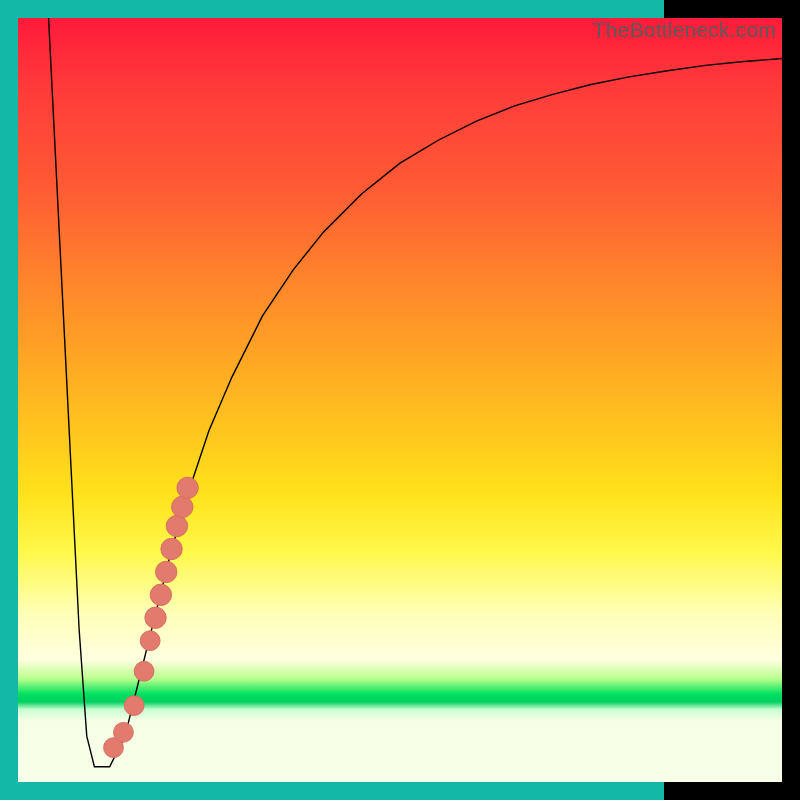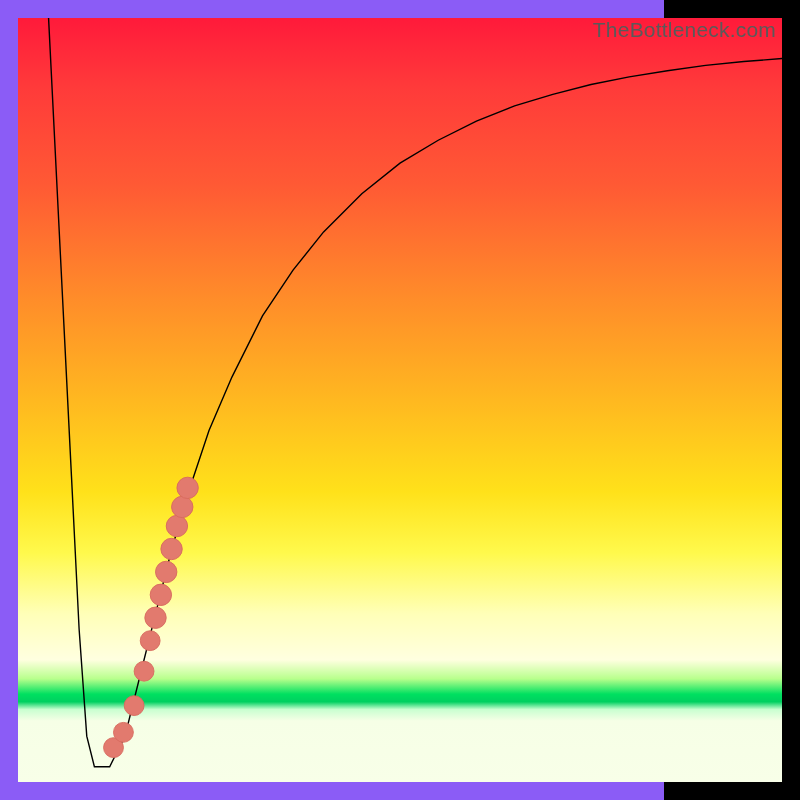--- a/index.html
+++ b/index.html
@@ -8,21 +8,21 @@
     width: 800px;
     height: 800px;
     overflow: hidden;
     background: #000;
     font-family: Arial, Helvetica, sans-serif;
   }
   .frame {
     position: relative;
     width: 664px;
     height: 800px;
-    background: #8b5cf6;
+    background: #14b8a6;
   }
   .plot-area {
     position: absolute;
     left: 18px;
     top: 18px;
     width: 764px;
     height: 764px;
     
     background: linear-gradient(
       to bottom,

